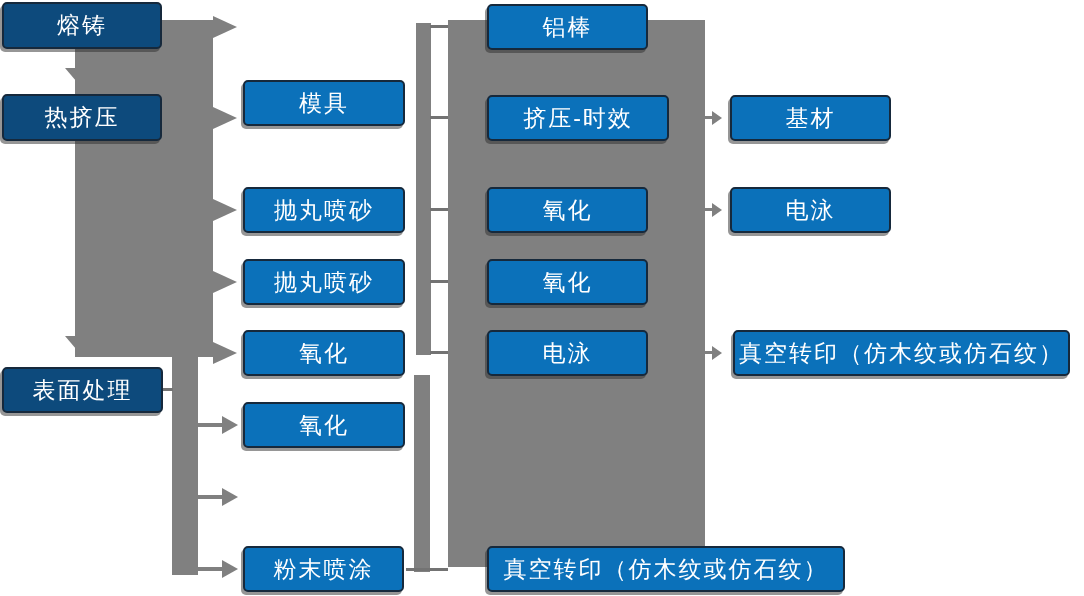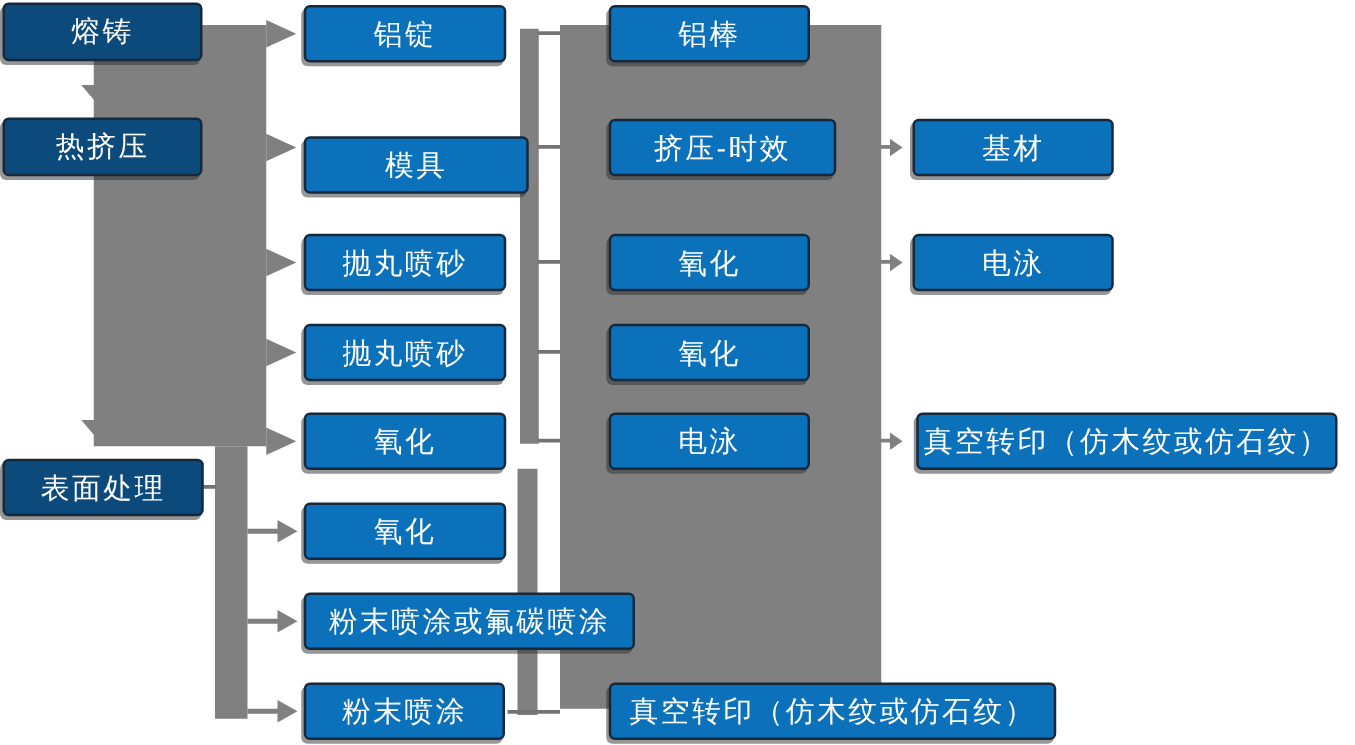--- a/index.html
+++ b/index.html
@@ -70,40 +70,34 @@
   <div class="box dark" style="left:2px;top:2px;width:160px;height:47px">
       <span>熔铸</span>
     </div>
   <div class="box dark" style="left:2px;top:94px;width:160px;height:47px">
       <span>热挤压</span>
     </div>
   <div class="box dark" style="left:2px;top:367px;width:161px;height:46px">
       <span>表面处理</span>
     </div>
 
-  <div class="box" style="left:243px;top:4px;width:162px;height:46px">
-      <span>铝锭</span>
-    </div>
-  <div class="box" style="left:243px;top:109px;width:180px;height:46px">
+  <div class="box" style="left:243px;top:80px;width:162px;height:46px">
       <span>模具</span>
     </div>
   <div class="box" style="left:243px;top:187px;width:162px;height:46px">
       <span>抛丸喷砂</span>
     </div>
   <div class="box" style="left:243px;top:259px;width:162px;height:46px">
       <span>抛丸喷砂</span>
     </div>
   <div class="box" style="left:243px;top:330px;width:162px;height:46px">
       <span>氧化</span>
     </div>
   <div class="box" style="left:243px;top:402px;width:162px;height:46px">
       <span>氧化</span>
-    </div>
-  <div class="box" style="left:243px;top:474px;width:265px;height:46px">
-      <span>粉末喷涂或氟碳喷涂</span>
     </div>
   <div class="box" style="left:487px;top:4px;width:161px;height:46px">
       <span>铝棒</span>
     </div>
 
   <div class="box" style="left:243px;top:546px;width:161px;height:46px">
       <span>粉末喷涂</span>
     </div>
   <div class="box" style="left:487px;top:95px;width:182px;height:46px">
       <span>挤压-时效</span>

